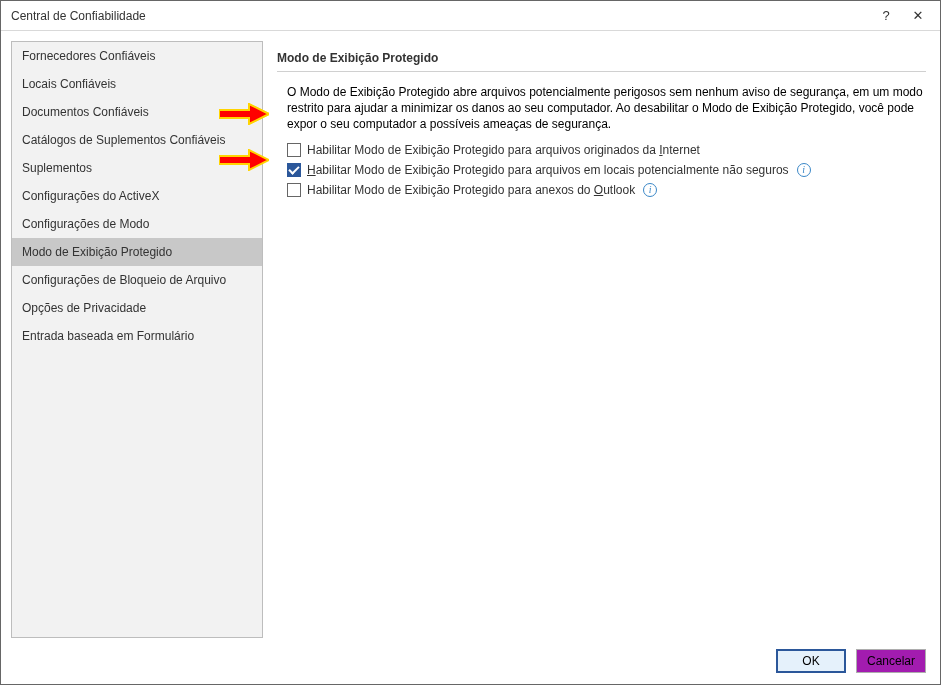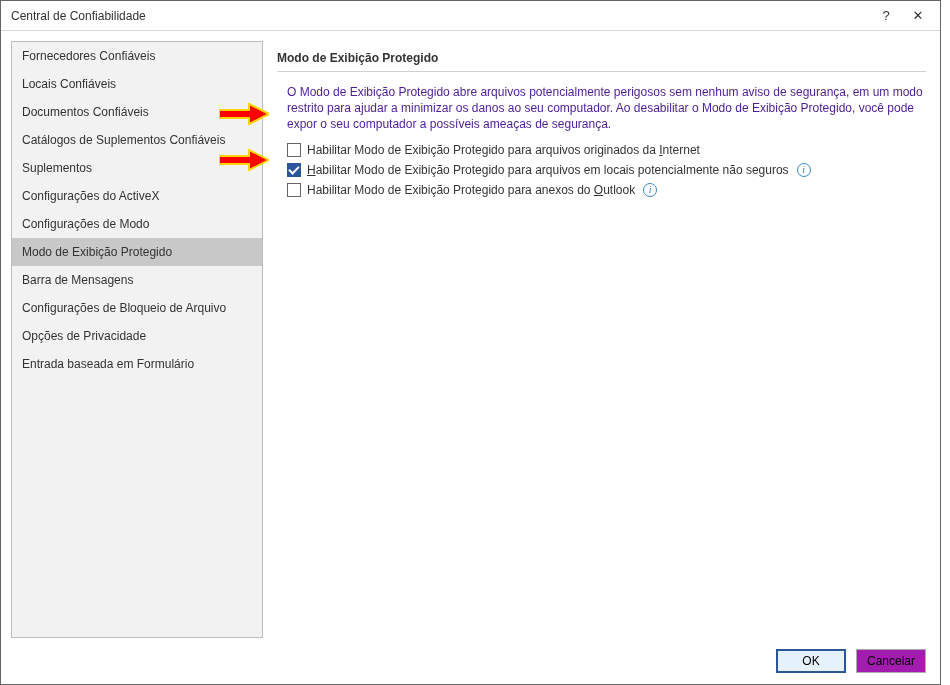--- a/index.html
+++ b/index.html
@@ -8,21 +8,21 @@
     .titlebar { height: 30px; display: flex; align-items: center; padding: 0 6px 0 10px; background: #fff; border-bottom: 1px solid #d9d9d9; }
     .titlebar .title { flex: 1; font-size: 12px; }
     .titlebar .ctrl { width: 32px; height: 22px; display: flex; align-items: center; justify-content: center; cursor: pointer; font-size: 13px; }
     .body { flex: 1; display: flex; padding: 10px 10px 0 10px; gap: 10px; overflow: hidden; }
     .sidebar { width: 252px; border: 1px solid #bdbdbd; background: #f2f2f2; overflow-y: auto; }
     .sidebar-item { padding: 7px 10px; cursor: pointer; font-size: 12px; }
     .sidebar-item.selected { background: #c8c8c8; }
     .main { flex: 1; position: relative; padding: 10px 4px 0 4px; }
     .section-title { font-weight: bold; font-size: 12px; margin-bottom: 6px; }
     .divider { border: none; border-top: 1px solid #d0d0d0; margin-bottom: 12px; }
-    .description { font-size: 12px; line-height: 1.35; margin-bottom: 10px; color: #4c1d95; padding-left: 10px; }
+    .description { font-size: 12px; line-height: 1.35; margin-bottom: 10px; color: #000000; padding-left: 10px; }
     .opts { padding-left: 10px; }
     .opt { display: flex; align-items: center; gap: 6px; margin-bottom: 6px; font-size: 12px; }
     .chk { appearance: none; width: 14px; height: 14px; border: 1px solid #666; background: #fff; position: relative; cursor: pointer; }
     .chk:checked { background: #2b579a; border-color: #2b579a; }
     .chk:checked::after { content: ""; position: absolute; left: 3px; top: 0px; width: 4px; height: 8px; border: solid #fff; border-width: 0 2px 2px 0; transform: rotate(45deg); }
     .info-icon { display:inline-flex; width:14px; height:14px; border:1px solid #3a87c7; color:#3a87c7; border-radius:50%; align-items:center; justify-content:center; font-size:10px; font-style:italic; font-family: Georgia, serif; line-height:1; margin-left:2px; }
     .footer { height: 46px; display: flex; align-items: center; justify-content: flex-end; gap: 10px; padding: 0 14px; }
     .btn { min-width: 70px; height: 24px; border: 1px solid #adadad; background: #a21caf; font-size: 12px; cursor: pointer; }
     .btn.primary { border: 2px solid #2b579a; background: #e5f1fb; font-weight: normal; }
     .arrow { position: absolute; left: -54px; width: 50px; height: 22px; pointer-events: none; }
@@ -43,21 +43,20 @@
   <div class="body">
     <div class="sidebar" id="sidebar">
         <div class="sidebar-item">Fornecedores Confiáveis</div>
         <div class="sidebar-item">Locais Confiáveis</div>
         <div class="sidebar-item">Documentos Confiáveis</div>
         <div class="sidebar-item">Catálogos de Suplementos Confiáveis</div>
         <div class="sidebar-item">Suplementos</div>
         <div class="sidebar-item">Configurações do ActiveX</div>
         <div class="sidebar-item">Configurações de Modo</div>
         <div class="sidebar-item selected">Modo de Exibição Protegido</div>
-        <div class="sidebar-item">Barra de Mensagens</div>
         <div class="sidebar-item">Configurações de Bloqueio de Arquivo</div>
         <div class="sidebar-item">Opções de Privacidade</div>
         <div class="sidebar-item">Entrada baseada em Formulário</div>
       </div>
 
     <div class="main">
       <div class="section-title">Modo de Exibição Protegido</div>
       <hr class="divider">
       <div class="description">O Modo de Exibição Protegido abre arquivos potencialmente perigosos sem nenhum aviso de segurança, em um modo restrito para ajudar a minimizar os danos ao seu computador. Ao desabilitar o Modo de Exibição Protegido, você pode expor o seu computador a possíveis ameaças de segurança.</div>
       <div class="opts" id="opts">

